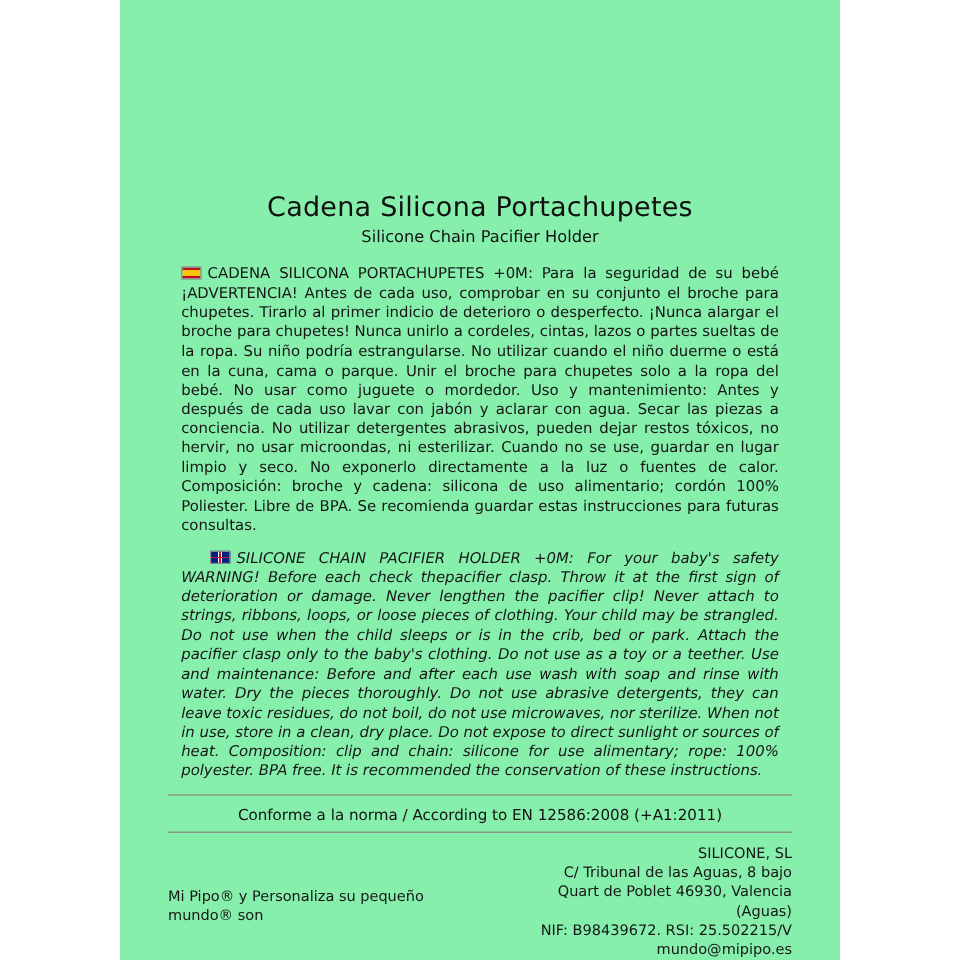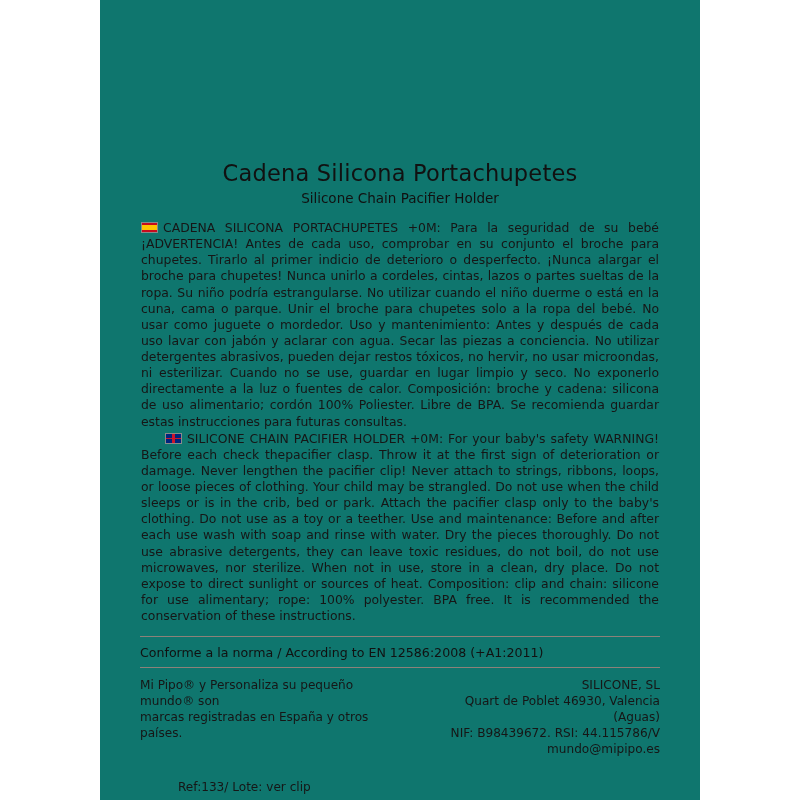--- a/index.html
+++ b/index.html
@@ -12,21 +12,21 @@
     background: #ffffff;
     font-family: "DejaVu Sans", sans-serif;
     overflow: hidden;
   }
   #label-card {
     position: absolute;
     left: 100px;
     top: 0px;
     width: 600px;
     height: 800px;
-    background: #0f766e;
+    background: #86efac;
     box-sizing: border-box;
   }
   #label-inner {
     position: absolute;
     left: 40px;
     right: 40px;
     top: 160px;
   }
   #title-block {
     text-align: center;
@@ -45,21 +45,21 @@
     margin: 0 0 14px 0;
     font-family: "DejaVu Sans", sans-serif;
   }
   .body-text {
     font-size: 12.4px;
     line-height: 1.30;
     color: #161616;
     text-align: justify;
     text-justify: inter-word;
     font-family: "DejaVu Sans", sans-serif;
-    margin: 1px;
+    margin: 11px;
   }
   .flag {
     display: inline-block;
     width: 17px;
     height: 11px;
     vertical-align: -1px;
     margin-right: 5px;
     border: 0.5px solid #8a8a8a;
     box-sizing: border-box;
     position: relative;
@@ -91,31 +91,32 @@
     background:
       linear-gradient(to bottom, transparent 45%, #cf142b 45%, #cf142b 55%, transparent 55%),
       linear-gradient(to right, transparent 43%, #cf142b 43%, #cf142b 57%, transparent 57%);
   }
   #para-es {
     margin-top: 2px;
     text-indent: 0;
   }
   #para-en {
     margin-top: 0px;
+    font-style: italic;
   }
   .para-indent {
     display: inline-block;
     width: 24px;
   }
   #norm-block {
     margin-top: 12px;
     border-top: 1px solid #8d8179;
     border-bottom: 1px solid #8d8179;
     padding: 5px 0 6px 0;
-    text-align: left;
+    text-align: center;
   }
   #norm-text {
     font-size: 12.6px;
     color: #111111;
     font-family: "DejaVu Sans", sans-serif;
   }
   #footer {
     margin-top: 10px;
     display: flex;
     justify-content: space-between;
@@ -138,20 +139,21 @@
     margin-top: 22px;
     font-size: 12.1px;
     color: #161616;
     padding-left: 38px;
   }
   .fr-line {
     display: block;
   }
   .fl-line {
     display: block;
+    margin-top: 36px;
   }
 </style>
 </head>
 <body>
 
 <div id="label-card">
   <div id="label-inner">
 
     <div id="title-block">
       <div id="main-title">Cadena Silicona Portachupetes</div>
@@ -166,22 +168,23 @@
       <span id="norm-text">Conforme a la norma / According to EN 12586:2008 (+A1:2011)</span>
     </div>
 
     <div id="footer">
       <div id="footer-left">
         <span class="fl-line">Mi Pipo® y Personaliza su pequeño mundo® son</span>
         <span class="fl-line">marcas registradas en España y otros países.</span>
       </div>
       <div id="footer-right">
         <span class="fr-line">SILICONE, SL</span>
+        <span class="fr-line">C/ Tribunal de las Aguas, 8 bajo</span>
         <span class="fr-line">Quart de Poblet 46930, Valencia (Aguas)</span>
-        <span class="fr-line">NIF: B98439672. RSI: 44.115786/V</span>
+        <span class="fr-line">NIF: B98439672. RSI: 25.502215/V</span>
         <span class="fr-line">mundo@mipipo.es</span>
       </div>
     </div>
 
     <div id="ref-line">Ref:133/ Lote: ver clip</div>
 
   </div>
 </div>
 
 </body></html>

